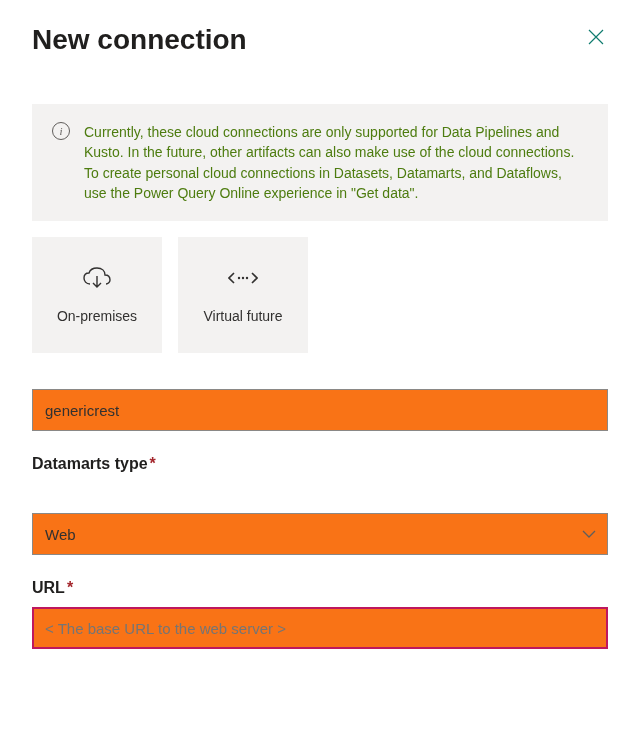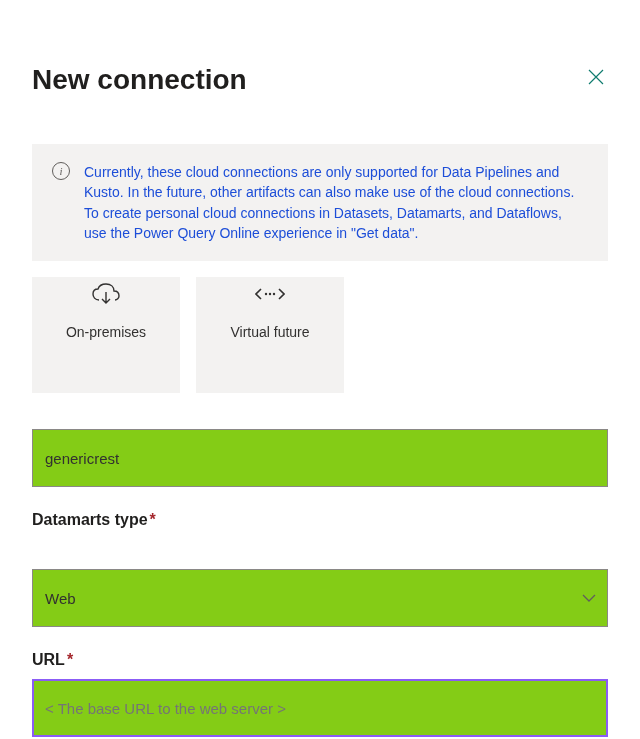--- a/index.html
+++ b/index.html
@@ -9,21 +9,20 @@
       height: 739px;
       padding: 24px 32px;
       color: #323130;
       background: #fff;
     }
     .header {
       display: flex;
       justify-content: space-between;
       align-items: flex-start;
       margin-bottom: 48px;
-      margin-top: 40px;
     }
     .title {
       font-size: 28px;
       font-weight: 600;
       color: #201f1e;
     }
     .close-btn {
       font-size: 20px;
       color: #107c6f;
       cursor: pointer;
@@ -47,34 +46,35 @@
       align-items: center;
       justify-content: center;
       font-size: 11px;
       font-family: Georgia, serif;
       font-style: italic;
       color: #605e5c;
     }
     .info-text {
       font-size: 14px;
       line-height: 1.45;
-      color: #1d4ed8;
+      color: #4d7c0f;
     }
     .cards {
       display: flex;
       gap: 16px;
       margin-bottom: 36px;
     }
     .card {
-      width: 148px;
+      width: 130px;
       height: 116px;
       background: #f3f2f1;
       display: flex;
       flex-direction: column;
       align-items: center;
+      justify-content: center;
       gap: 16px;
       position: relative;
       cursor: pointer;
       padding: 4px;
     }
     .card.selected {
       background: #fff;
       border: 1px solid #107c6f;
     }
     .card-icon {
@@ -114,30 +114,30 @@
     .field-label {
       font-size: 16px;
       font-weight: 600;
       color: #201f1e;
       margin-bottom: 10px;
       display: block;
     }
     .required { color: #a4262c; margin-left: 2px; }
     .text-input, .select-input {
       width: 100%;
-      height: 58px;
+      height: 42px;
       border: 1px solid #8a8886;
       padding: 0 12px;
       font-size: 15px;
       font-family: inherit;
-      background: #84cc16;
+      background: #f97316;
       color: #323130;
     }
     .text-input.focused {
-      border: 2px solid #8b5cf6;
+      border: 2px solid #be185d;
       padding: 0 11px;
     }
     .select-wrap { position: relative; }
     .select-input {
       display: flex;
       align-items: center;
       cursor: pointer;
       margin-top: 40px;
     }
     .chevron {

